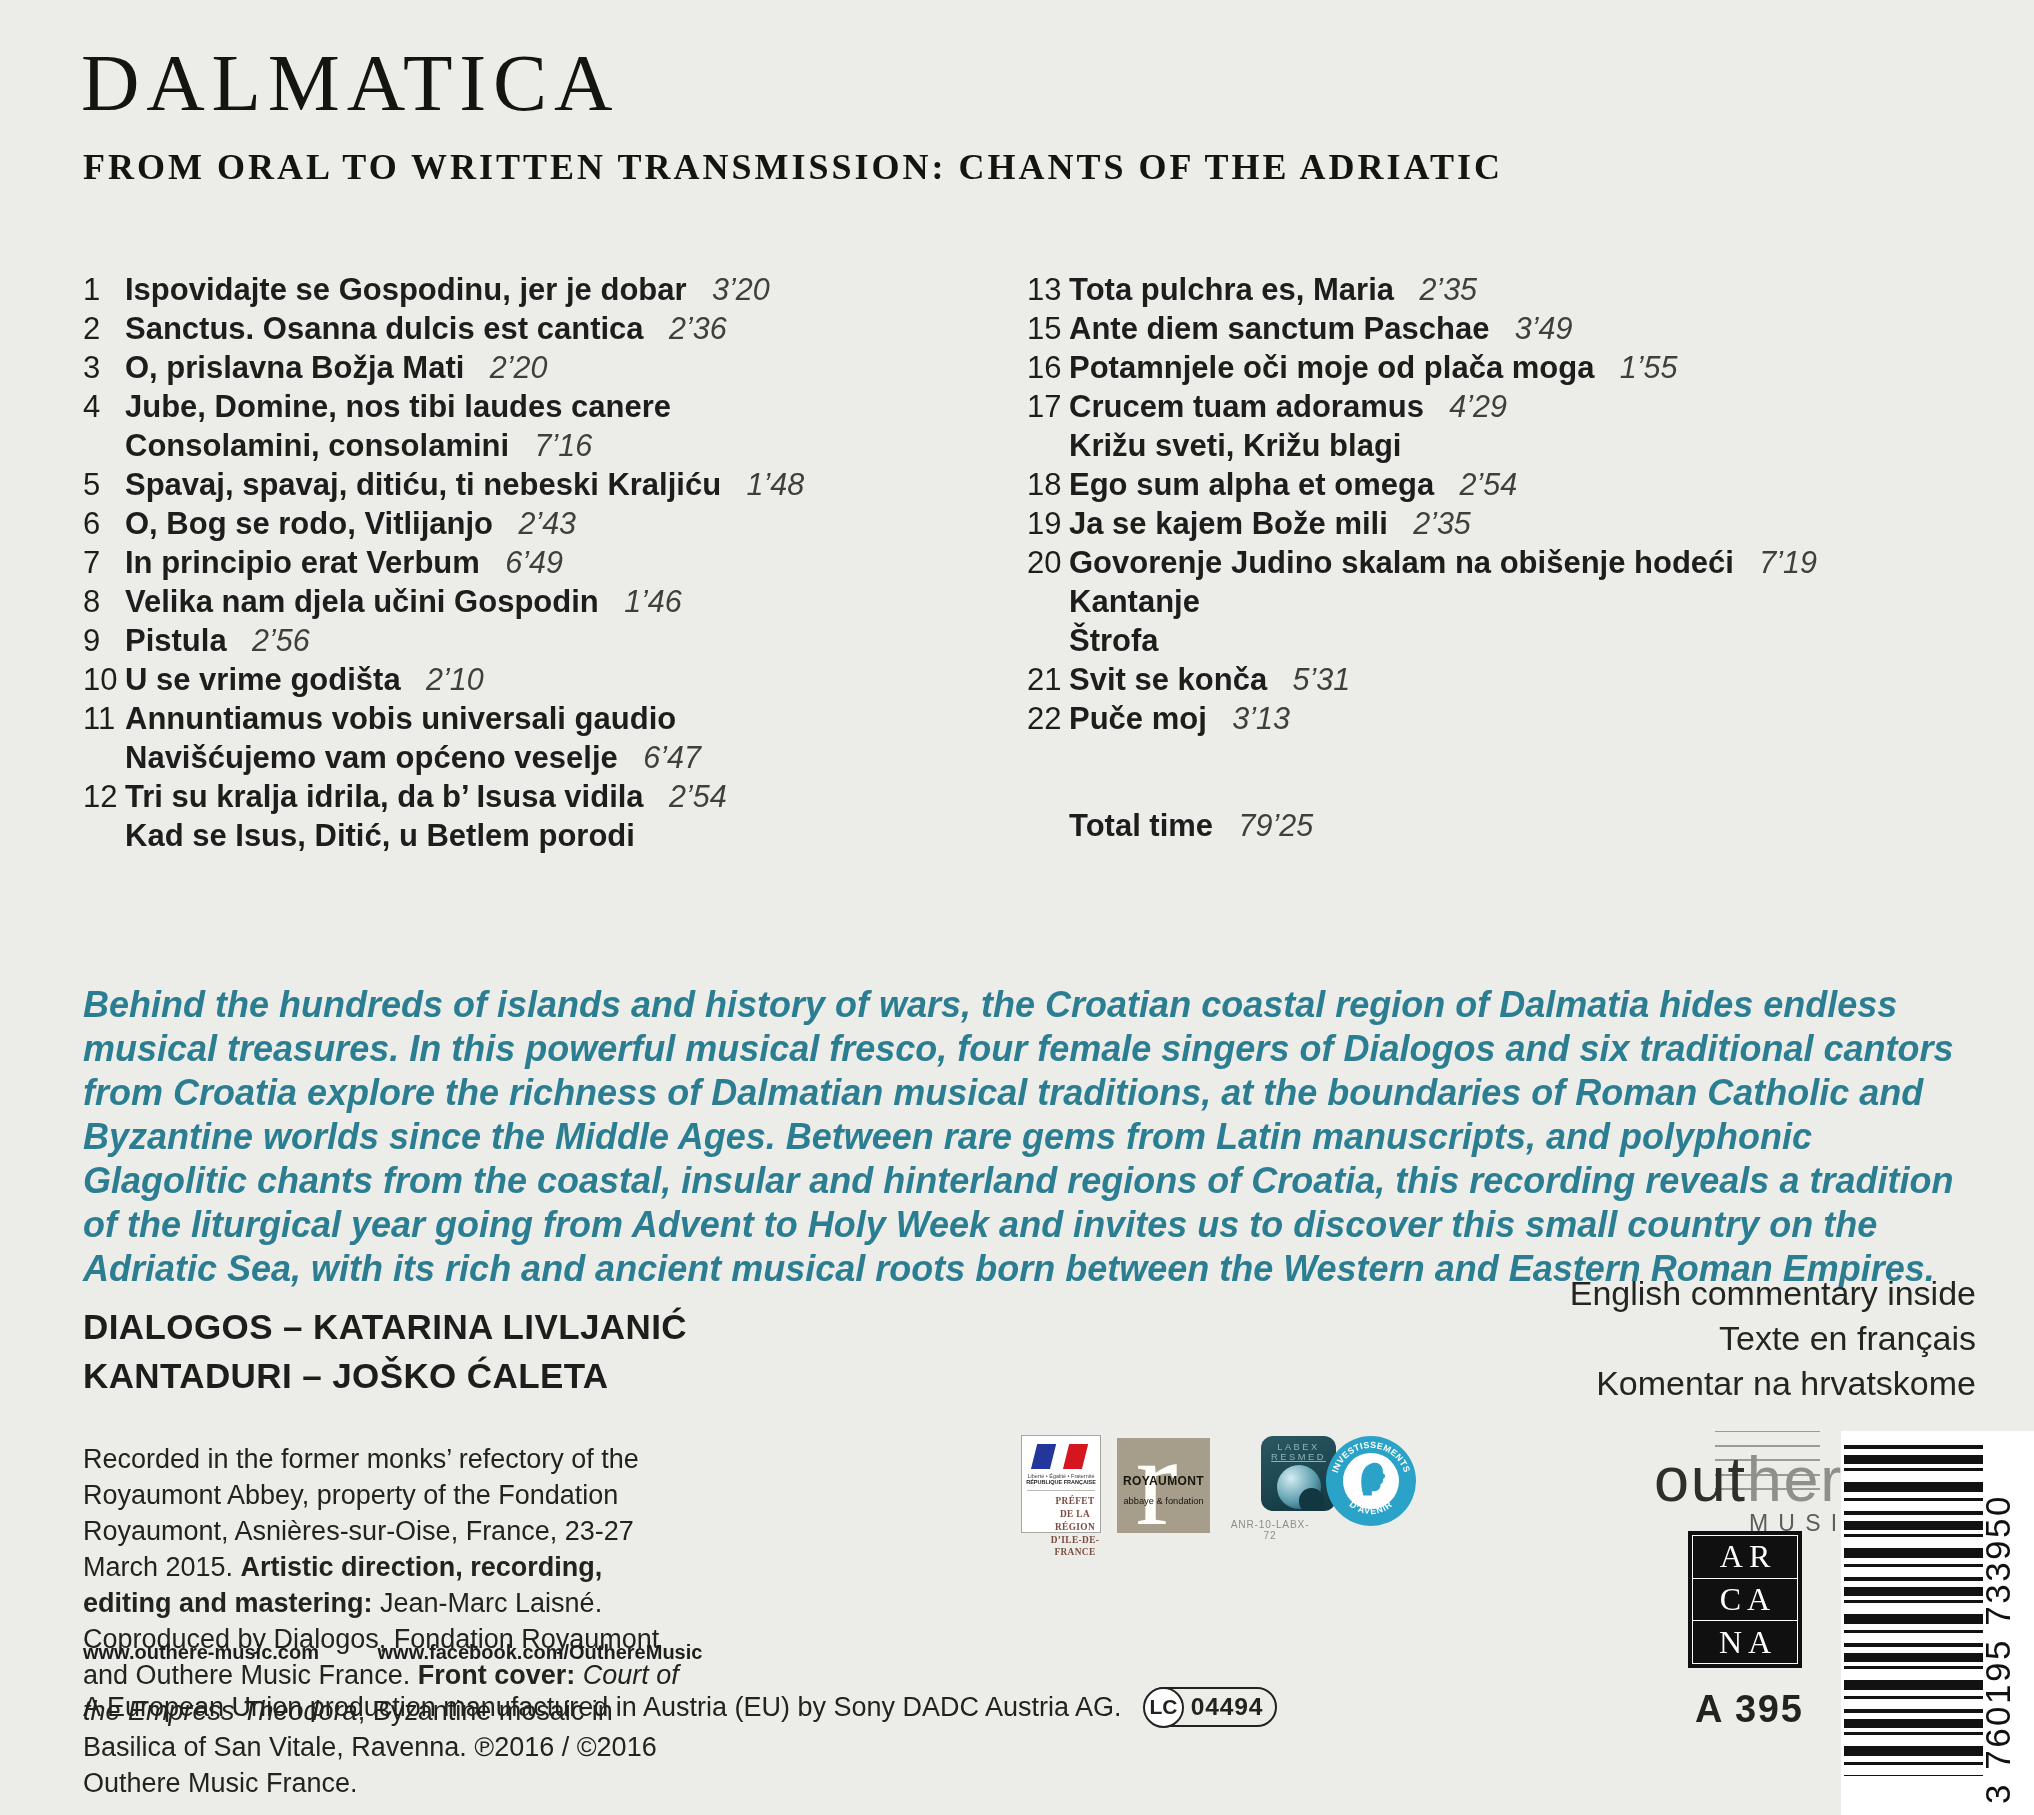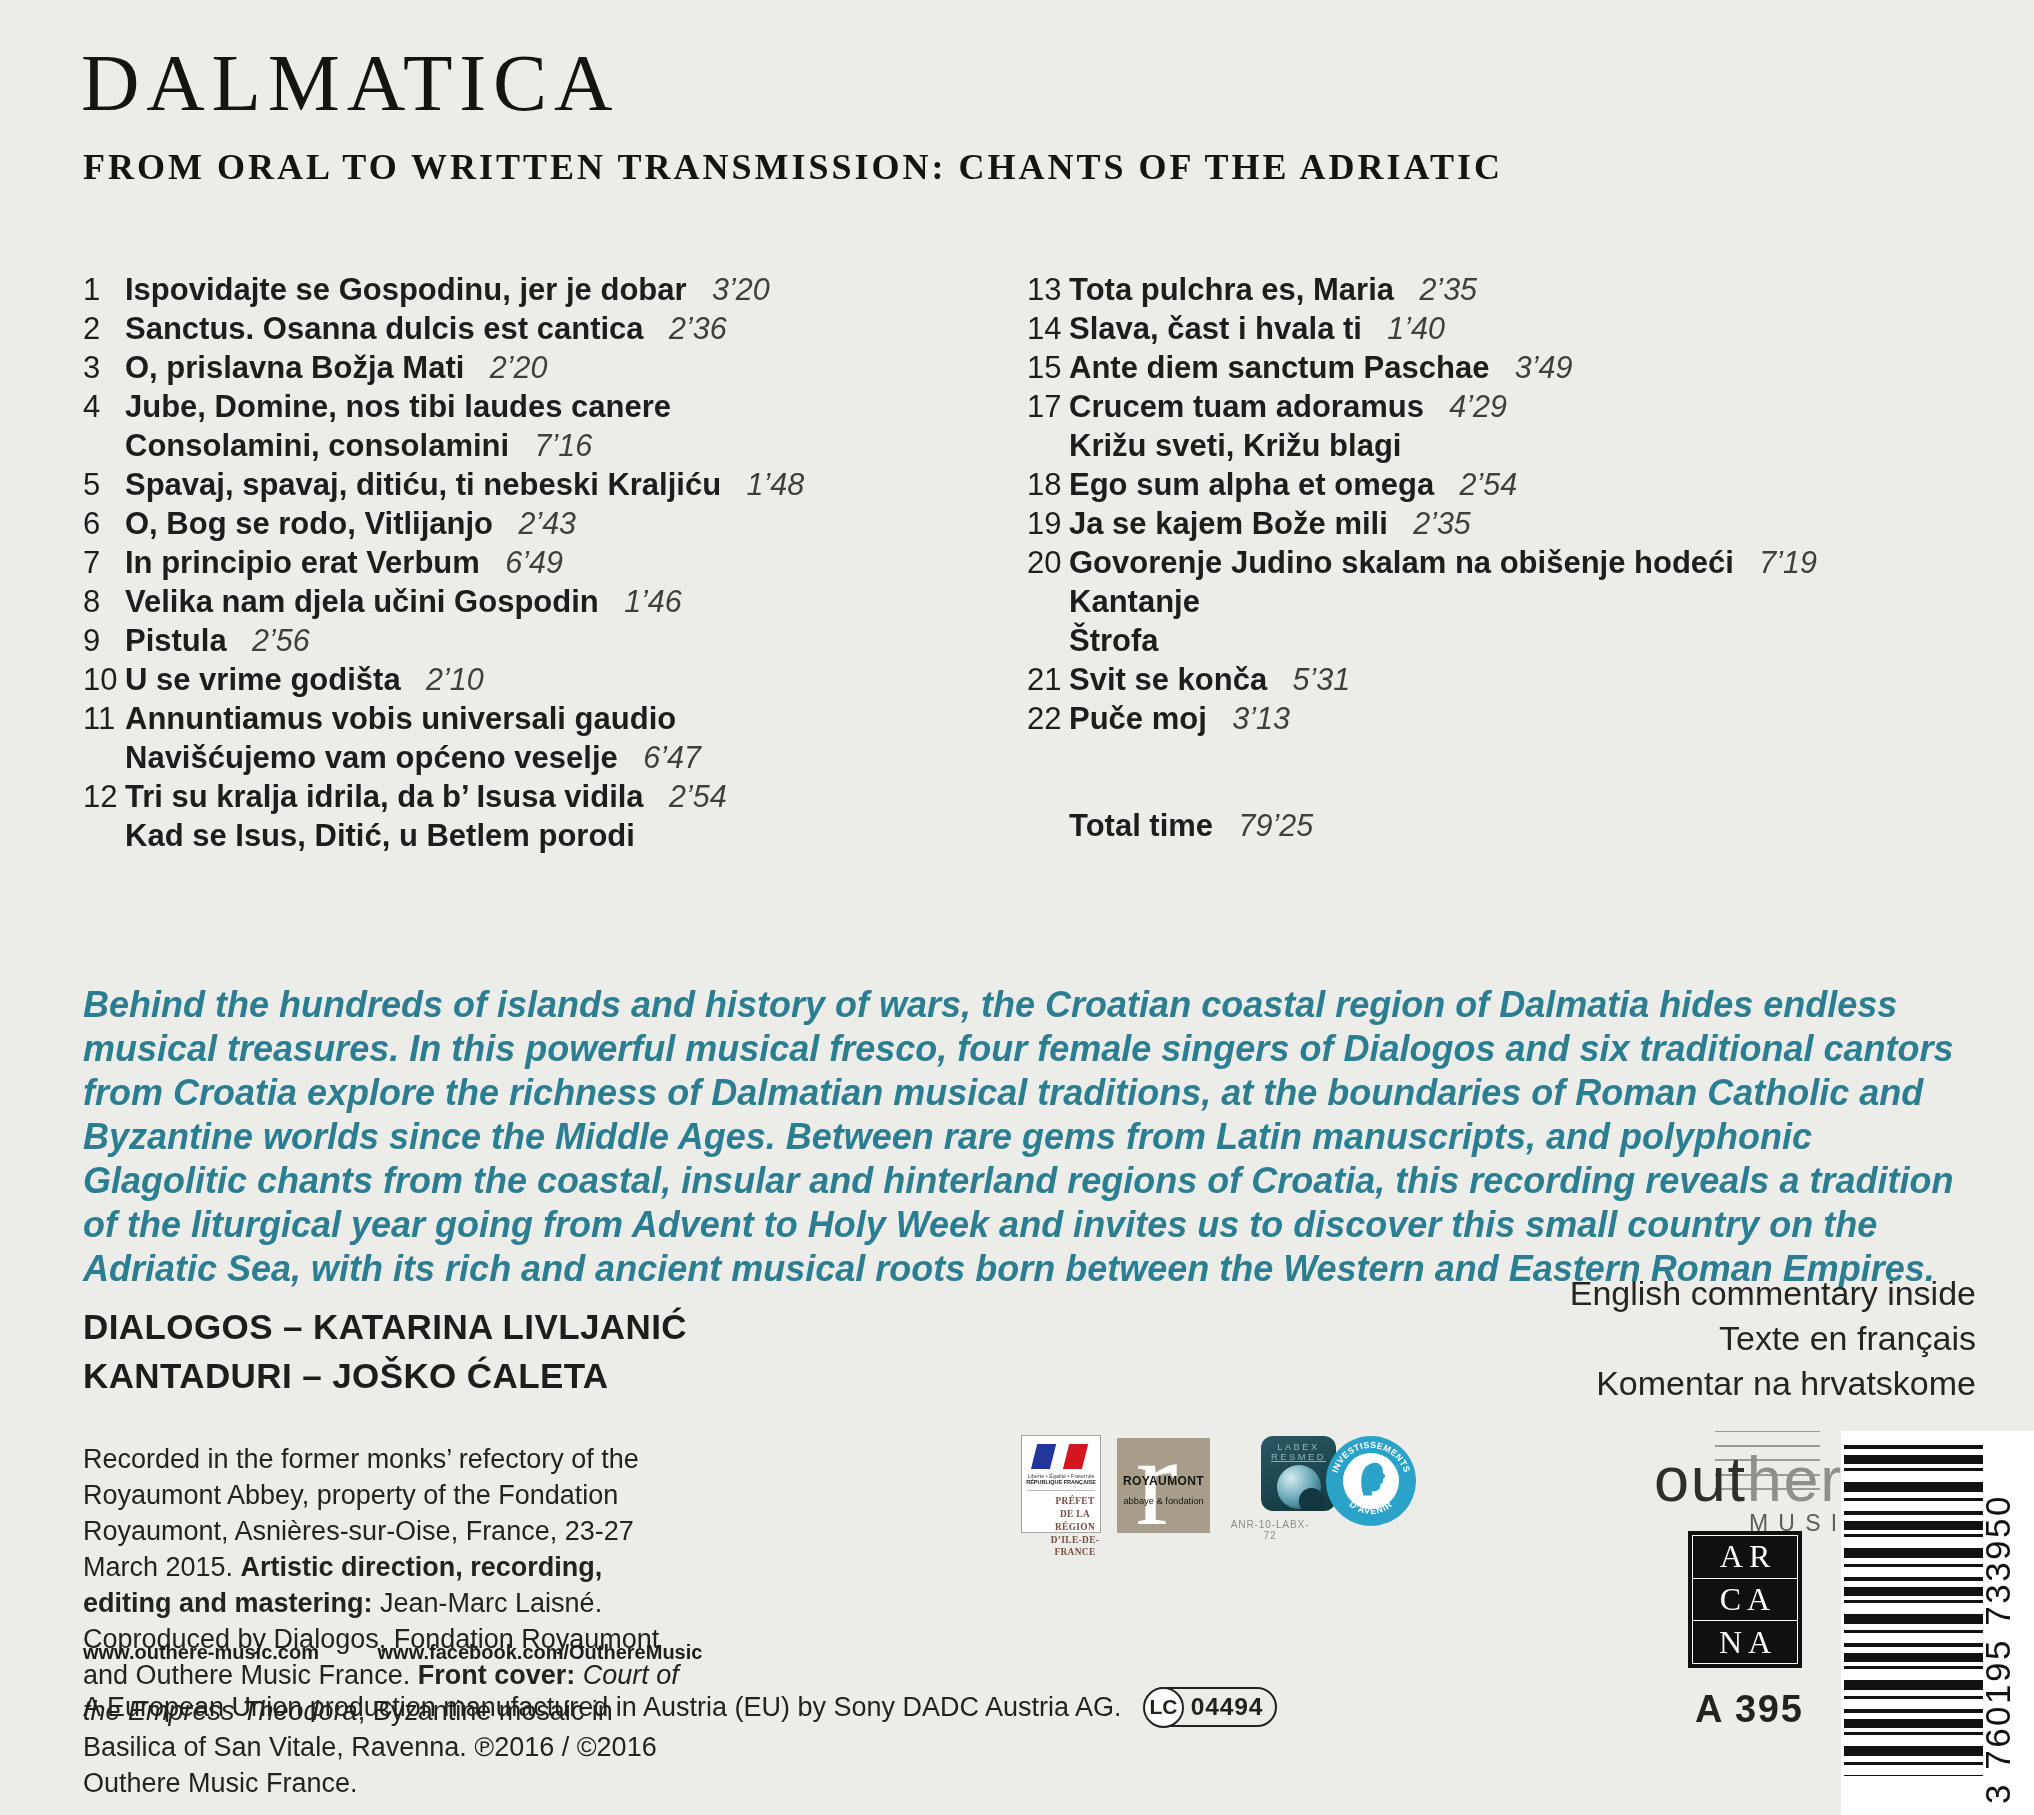--- a/index.html
+++ b/index.html
@@ -192,28 +192,28 @@
       <span class="ttitle">Kad se Isus, Ditić, u Betlem porodi</span>
     </div>
   </div>
 <div class="abs tracklist right" id="tracks-right">
     <div class="track-row">
       <span class="tnum">13</span>
       <span class="ttitle">Tota pulchra es, Maria</span>
       <span class="ttime">2’35</span>
     </div>
     <div class="track-row">
-      <span class="tnum">14</span>
-      <span class="ttitle">Slava, čast i hvala ti</span>
-      <span class="ttime">1’40</span>
-    </div>
-    <div class="track-row">
       <span class="tnum">15</span>
       <span class="ttitle">Ante diem sanctum Paschae</span>
       <span class="ttime">3’49</span>
+    </div>
+    <div class="track-row">
+      <span class="tnum">16</span>
+      <span class="ttitle">Potamnjele oči moje od plača moga</span>
+      <span class="ttime">1’55</span>
     </div>
     <div class="track-row">
       <span class="tnum">17</span>
       <span class="ttitle">Crucem tuam adoramus</span>
       <span class="ttime">4’29</span>
     </div>
     <div class="track-row">
       <span class="tnum"></span>
       <span class="ttitle">Križu sveti, Križu blagi</span>
     </div>

